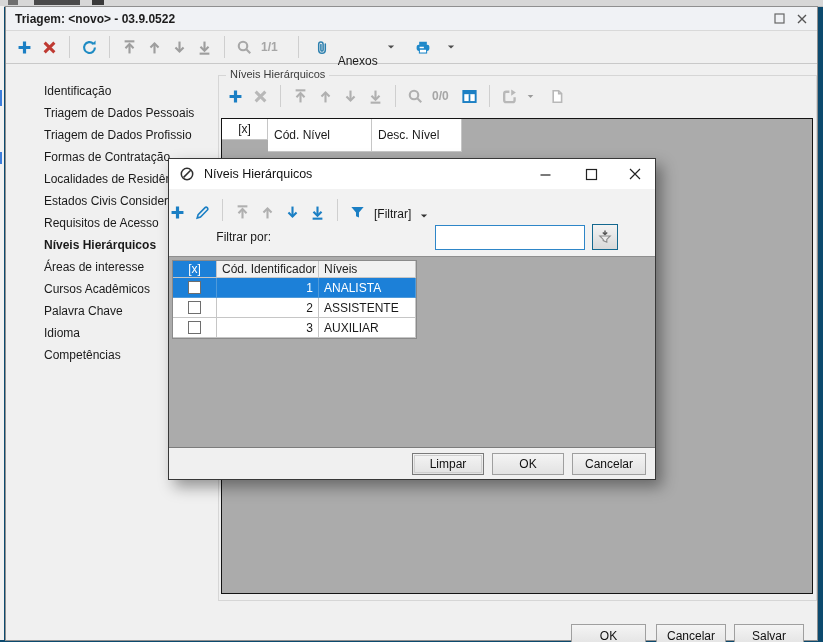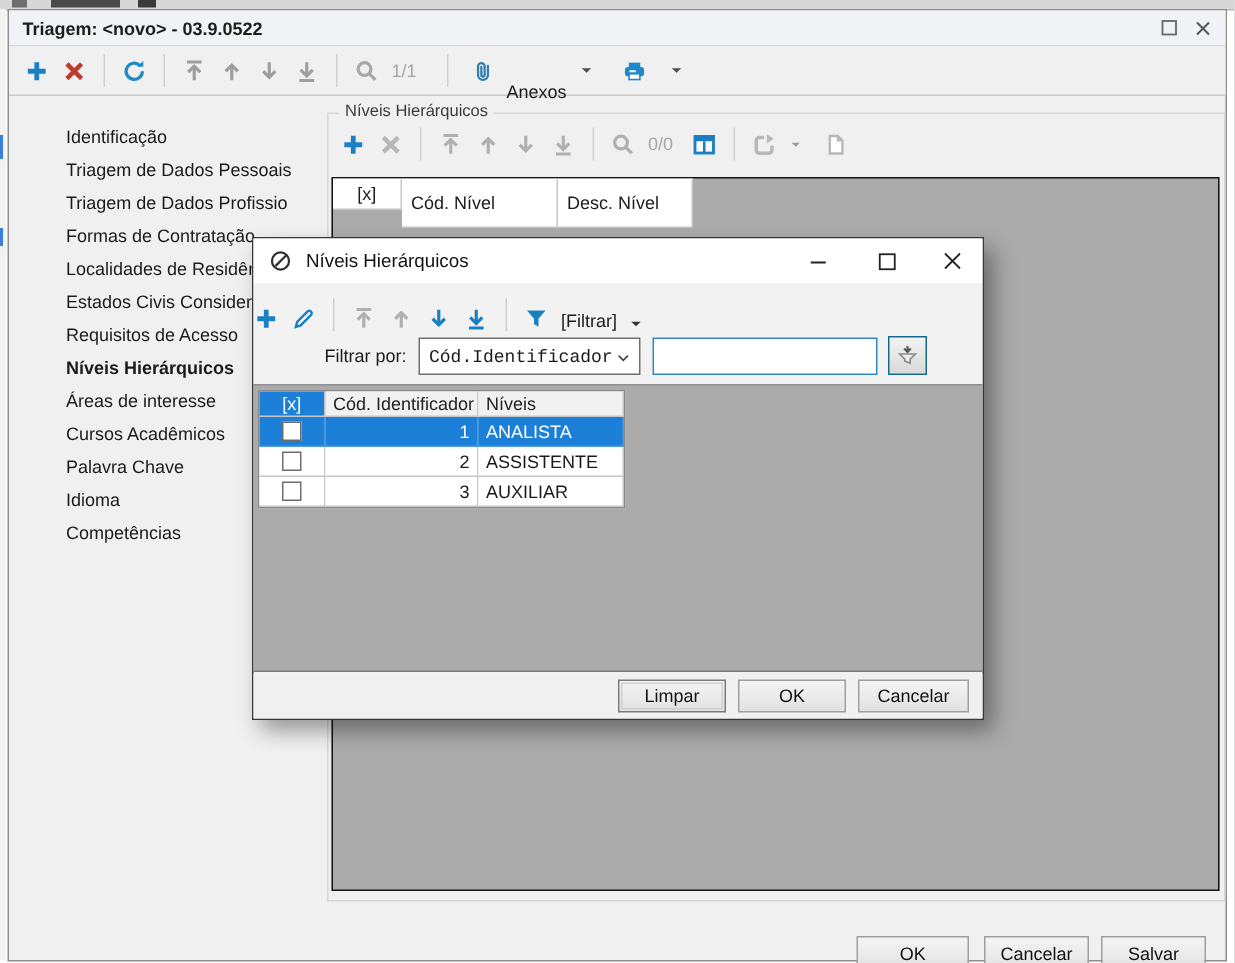--- a/index.html
+++ b/index.html
@@ -1,35 +1,35 @@
 <!DOCTYPE html>
 <html><head>
 <meta charset="utf-8">
 <style>
   html,body{margin:0;padding:0;background:#e4e4e4;}
-  #screen{position:relative;width:823px;height:642px;background:#ffffff;overflow:hidden;
+  #screen{position:relative;width:823px;height:642px;background:#0c4a6e;overflow:hidden;
           font-family:"Liberation Sans",sans-serif;font-size:12px;color:#1a1a1a;}
   .abs{position:absolute;}
   svg{display:block;}
 
   
   .top-fragment{left:0;top:0;width:823px;height:6px;background:#d7d7d7;border-bottom:1px solid #bdbdbd;}
   .frag-mark{position:absolute;top:0;height:5px;background:#6f6f6f;}
   .edge-fragment{left:0;top:6px;width:4px;height:634px;background:#f2f2f2;}
   .edge-blue{position:absolute;left:0;width:2px;background:#3d7edb;}
 
   
   .win{left:5px;top:6px;width:811px;height:633px;background:#f0f0f0;border:1px solid #8f8f8f;}
   .titlebar{position:absolute;left:0;top:0;right:0;height:23px;background:#f0f2f5;border-bottom:1px solid #d9d9d9;
             display:flex;align-items:center;padding-left:9px;font-weight:bold;color:#1c1c1c;}
   .winctl{position:absolute;top:2px;width:20px;height:19px;display:flex;align-items:center;justify-content:center;}
   .toolbar{position:absolute;left:0;top:24px;right:0;height:32px;border-bottom:1px solid #c9c9c9;
            display:flex;align-items:center;padding-left:10px;gap:8px;background:#f0f0f0;}
   .sep{width:1px;height:22px;background:#cfcfcf;margin:0 3px;}
-  .counter{color:#a6a6a6;}
+  .counter{color:#a6a6a6;font-weight:bold;}
   .lbl{color:#1a1a1a;margin-top:28px;}
 
   
   .sidebar{position:absolute;left:2px;top:57px;width:206px;bottom:2px;background:#f0f0f0;}
   .sidebar-head{position:relative;height:30px;display:flex;align-items:center;padding-left:8px;font-weight:bold;}
   .sidebar-chevron{position:absolute;right:10px;top:9px;}
   .nav-item{height:22px;display:flex;align-items:center;padding-left:36px;white-space:nowrap;cursor:default;}
   .nav-item.sel{font-weight:bold;}
 
   
@@ -337,26 +337,20 @@
         <path d="M2.2 2.8h11.6L9.4 8v4.8l-2.8-1.3V8z" fill="#1b7fc4"></path>
       </svg>
       <span>[Filtrar]</span>
       <svg width="10" height="10" viewBox="0 0 16 16">
         <path d="M3 5.5l5 5 5-5z" fill="#333"></path>
       </svg>
     </div>
 
     <div class="filter-row">
       <div class="filter-label">Filtrar por:</div>
-      <div class="combo">
-        <span>Cód.Identificador</span>
-        <svg class="combo-chevron" width="11" height="11" viewBox="0 0 16 16">
-          <path d="M3.5 6L8 10.5 12.5 6" stroke="#444" stroke-width="1.6" fill="none"></path>
-        </svg>
-      </div>
       <input class="filter-input" type="text" value="" style="">
       <div class="filter-apply">
         <svg width="16" height="16" viewBox="0 0 16 16">
           <path d="M8 1.6v3.2M5.8 3.4L8 5.6l2.2-2.2" stroke="#555" stroke-width="1.4" fill="none"></path>
           <path d="M2.8 7h10.4L9.8 10.4v2.8l-3.6-1.6v-1.2z" fill="#eee" stroke="#8a8a8a" stroke-width="1.1"></path>
         </svg>
       </div>
     </div>
 
     <div class="dlg-body">

